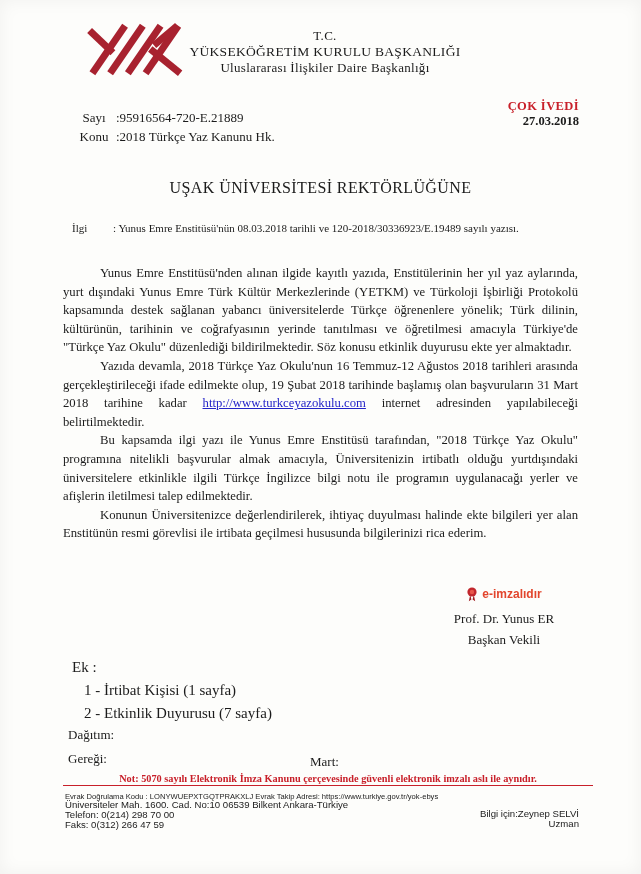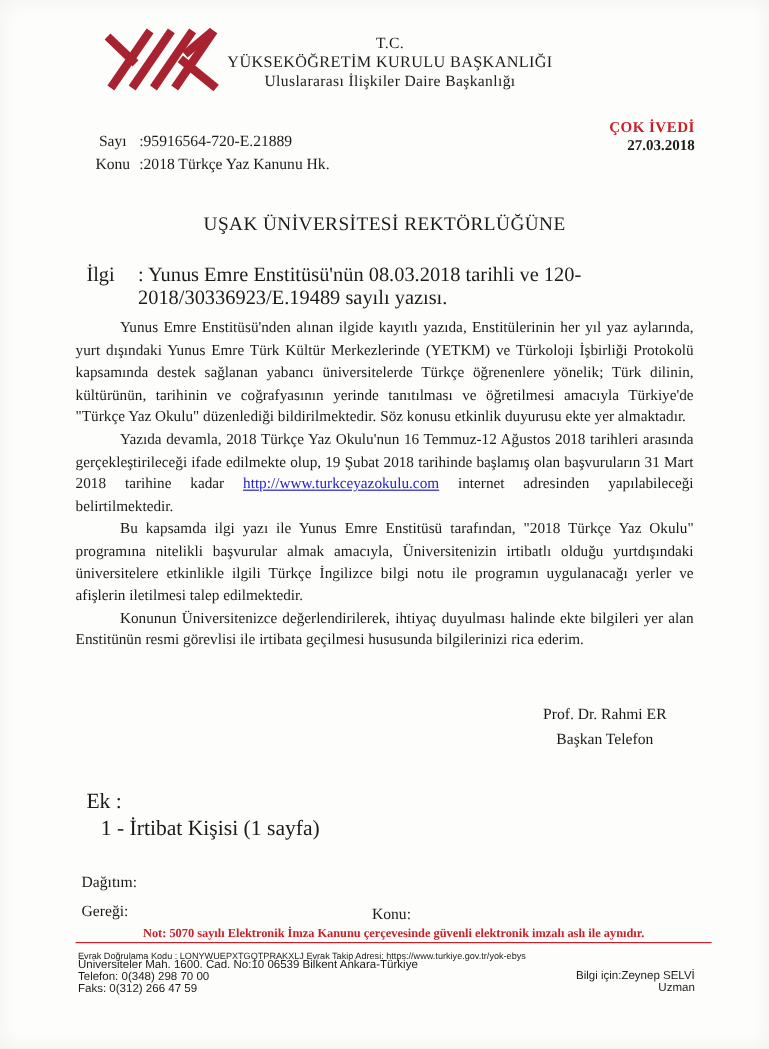--- a/index.html
+++ b/index.html
@@ -29,33 +29,33 @@
   
   .meta{position:absolute;left:72px;top:108px;font-size:13px;line-height:19px;}
   .meta .row{display:flex;}
   .meta .lbl{width:44px;text-align:center;}
   
   .addressee{
     position:absolute;left:0;top:179px;width:641px;text-align:center;
     font-size:16px;letter-spacing:.4px;
   }
   
-  .ilgi{position:absolute;left:72px;top:219px;width:480px;display:flex;font-size:17px;line-height:19px;justify-content:space-between;}
+  .ilgi{position:absolute;left:72px;top:219px;width:480px;display:flex;font-size:11px;line-height:19px;}
   .ilgi .lbl{width:41px;flex:none;}
   .ilgi .txt{width:437px;}
   
   .bodytext{position:absolute;left:63px;top:264px;width:515px;font-size:12.7px;line-height:18.6px;}
   .bodytext p{margin:0;text-align:justify;text-indent:37px;}
   .bodytext a{color:#2323c8;text-decoration:underline;}
   
   .signature{position:absolute;left:388px;top:584px;width:232px;text-align:center;line-height:21px;font-size:13px;}
   .esign{color:#e2452c;font-size:12px;font-weight:bold;display:inline-flex;align-items:center;gap:4px;font-family:"Liberation Sans","DejaVu Sans",sans-serif;}
   .esign svg{display:block;}
   
-  .ek{position:absolute;left:72px;top:656px;font-size:18px;line-height:23px;}
+  .ek{position:absolute;left:72px;top:656px;font-size:15px;line-height:23px;}
   .ek .items{margin-left:12px;}
   
   .dagitim{position:absolute;left:68px;top:727px;font-size:13px;}
   .geregi{position:absolute;left:68px;top:751px;font-size:13px;}
   .bilgihdr{position:absolute;left:310px;top:754px;font-size:13px;}
   
   .noteline{
     position:absolute;left:63px;top:773px;width:530px;
     border-bottom:1.6px solid #c8202a;text-align:center;
     color:#c8202a;font-size:10.3px;font-weight:bold;padding-bottom:1px;
@@ -112,41 +112,53 @@
   </div>
 
   <div class="bodytext">
     <p>Yunus Emre Enstitüsü'nden alınan ilgide kayıtlı yazıda, Enstitülerinin her yıl yaz aylarında, yurt dışındaki Yunus Emre Türk Kültür Merkezlerinde (YETKM) ve Türkoloji İşbirliği Protokolü kapsamında destek sağlanan yabancı üniversitelerde Türkçe öğrenenlere yönelik; Türk dilinin, kültürünün, tarihinin ve coğrafyasının yerinde tanıtılması ve öğretilmesi amacıyla Türkiye'de "Türkçe Yaz Okulu" düzenlediği bildirilmektedir. Söz konusu etkinlik duyurusu ekte yer almaktadır.</p>
     <p><span>Yazıda devamla, 2018 Türkçe Yaz Okulu'nun 16 Temmuz-12 Ağustos 2018 tarihleri arasında gerçekleştirileceği ifade edilmekte olup, 19 Şubat 2018 tarihinde başlamış olan başvuruların 31 Mart 2018 tarihine kadar </span><a href="#">http://www.turkceyazokulu.com</a><span> internet adresinden yapılabileceği belirtilmektedir.</span></p>
     <p>Bu kapsamda ilgi yazı ile Yunus Emre Enstitüsü tarafından, "2018 Türkçe Yaz Okulu" programına nitelikli başvurular almak amacıyla, Üniversitenizin irtibatlı olduğu yurtdışındaki üniversitelere etkinlikle ilgili Türkçe İngilizce bilgi notu ile programın uygulanacağı yerler ve afişlerin iletilmesi talep edilmektedir.</p>
     <p>Konunun Üniversitenizce değerlendirilerek, ihtiyaç duyulması halinde ekte bilgileri yer alan Enstitünün resmi görevlisi ile irtibata geçilmesi hususunda bilgilerinizi rica ederim.</p>
   </div>
 
   <div class="signature">
-    <div>Prof. Dr. Rahmi ER</div>
-    <div>Başkan Telefon</div>
+    <div>
+      <span class="esign">
+        <svg width="12" height="15" viewBox="0 0 12 15">
+          <path d="M4.2 8 L2.8 14.2 L5.4 12.4 L6 14.6 Z" fill="#a01d22"></path>
+          <path d="M7.8 8 L9.2 14.2 L6.6 12.4 L6 14.6 Z" fill="#a01d22"></path>
+          <circle cx="6" cy="5" r="4.6" fill="#c1272d"></circle>
+          <circle cx="6" cy="5" r="2.2" fill="#e8564a"></circle>
+        </svg>
+        <span>e-imzalıdır</span>
+      </span>
+    </div>
+    <div>Prof. Dr. Yunus ER</div>
+    <div>Başkan Vekili</div>
   </div>
 
   <div class="ek">
     <div>Ek :</div>
     <div class="items">
       <div>1 - İrtibat Kişisi (1 sayfa)</div>
+      <div>2 - Etkinlik Duyurusu (7 sayfa)</div>
     </div>
   </div>
 
   <div class="dagitim">Dağıtım:</div>
   <div class="geregi">Gereği:</div>
-  <div class="bilgihdr">Konu:</div>
+  <div class="bilgihdr">Mart:</div>
 
   <div class="noteline">Not: 5070 sayılı Elektronik İmza Kanunu çerçevesinde güvenli elektronik imzalı aslı ile aynıdır.</div>
   <div class="verify">Evrak Doğrulama Kodu : LONYWUEPXTGQTPRAKXLJ Evrak Takip Adresi: https://www.turkiye.gov.tr/yok-ebys</div>
 
   <div class="addr">
     <div>Üniversiteler Mah. 1600. Cad. No:10 06539 Bilkent Ankara-Türkiye</div>
-    <div>Telefon: 0(348) 298 70 00</div>
+    <div>Telefon: 0(214) 298 70 00</div>
     <div>Faks: 0(312) 266 47 59</div>
   </div>
 
   <div class="contact">
     <div>Bilgi için:Zeynep SELVİ</div>
     <div>Uzman</div>
   </div>
 
 
 </div>

